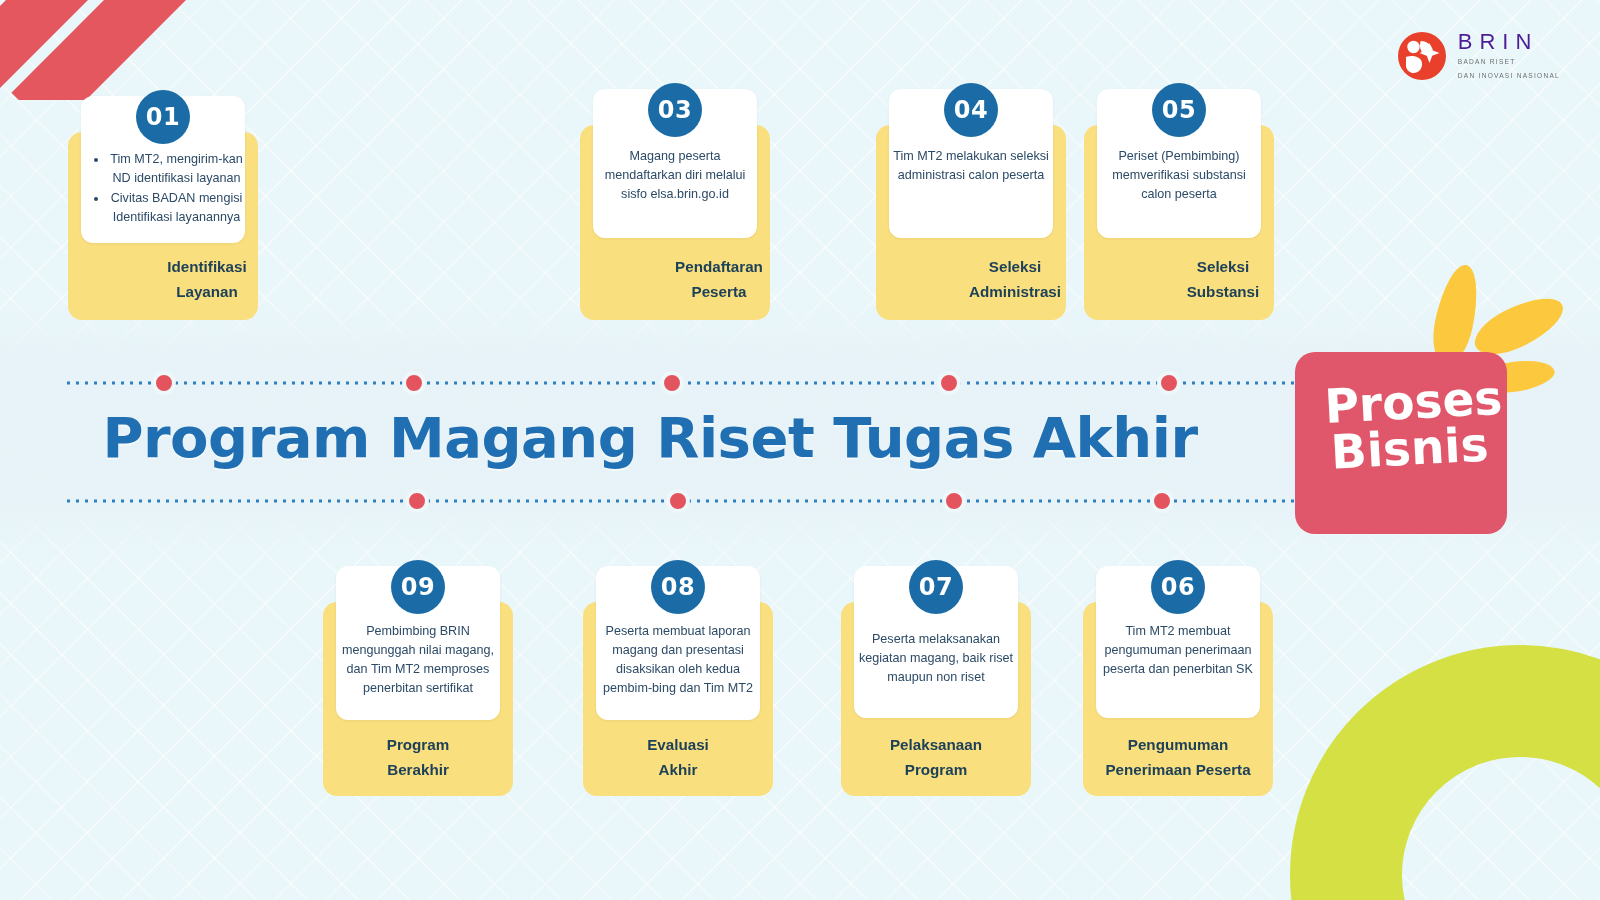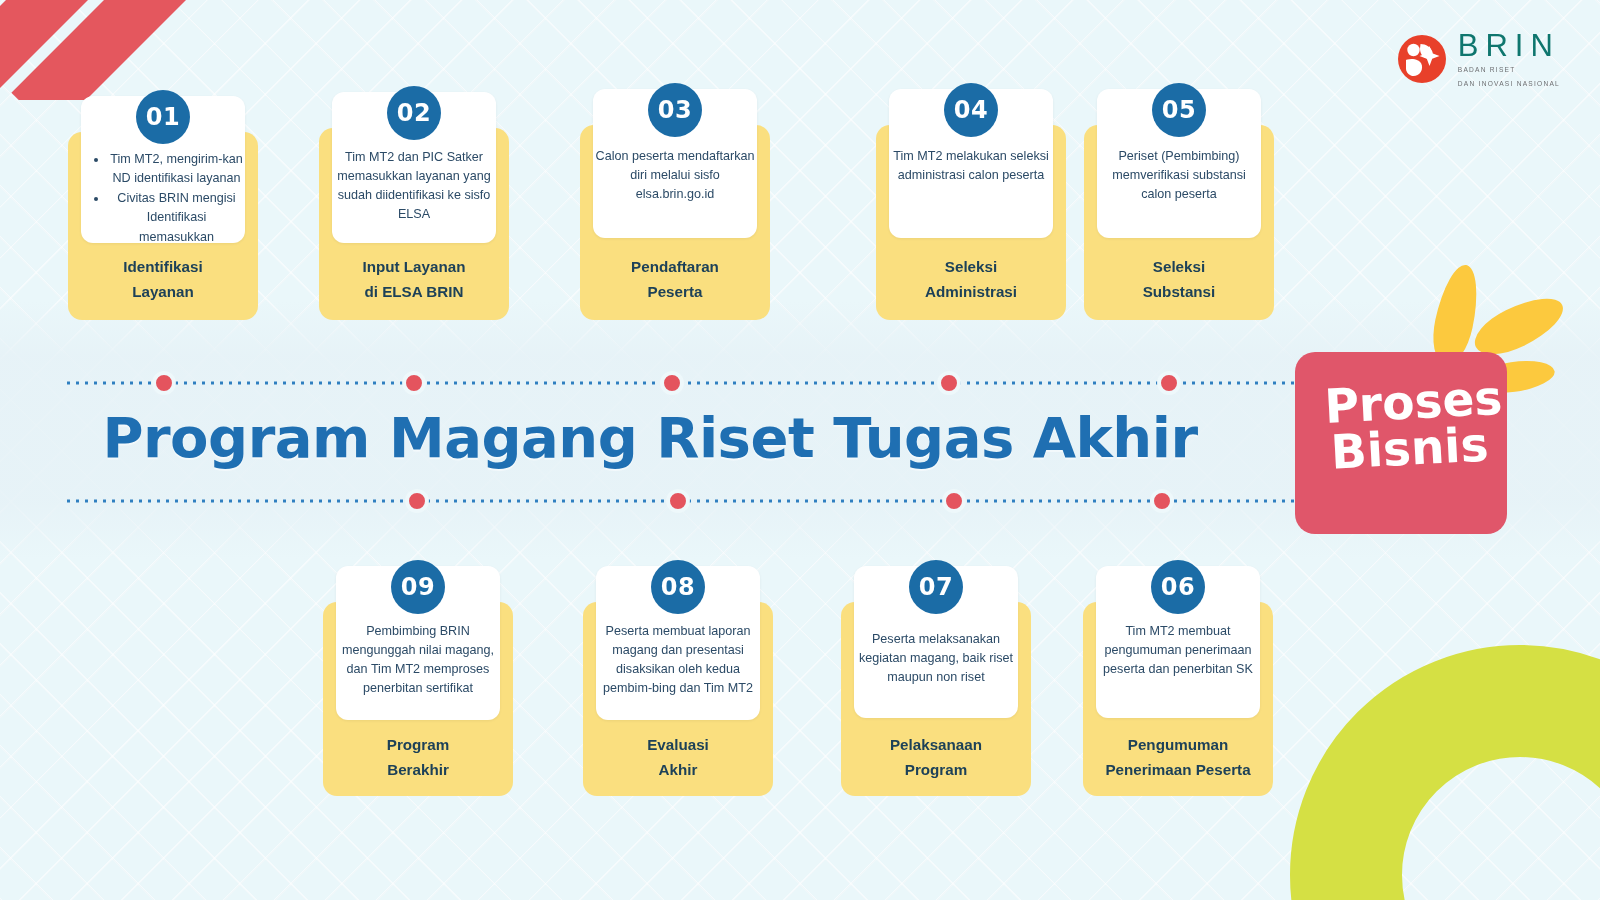--- a/index.html
+++ b/index.html
@@ -64,21 +64,21 @@
   }
 
   
   #brin-logo {
     position: absolute; right: 40px; top: 30px;
     display: flex; align-items: center; gap: 10px;
   }
   #brin-logo .mark { width: 52px; height: 52px; }
   #brin-logo .wordmark { display: flex; flex-direction: column; }
   #brin-logo .brin-text {
-    font-size: 31px; letter-spacing: 7px; color: #0f766e;
+    font-size: 22px; letter-spacing: 7px; color: #4c1d95;
     font-weight: 400; line-height: 1;
   }
   #brin-logo .brin-sub {
     font-size: 6.6px; letter-spacing: 1.25px; color: #6d6e71;
     line-height: 1.45; margin-top: 4px; white-space: nowrap;
   }
 
   
   .timeline {
     position: absolute; height: 10px;
@@ -204,21 +204,21 @@
     font-weight: 700;
     font-size: 15.2px;
     line-height: 1.6;
   }
 
   
   .card.top .yellow { top: 42px; }
   .card.top .num   { top: 0px; left: 68px; }
   .card.top .white { left: 13px; top: 6px; width: 164px; }
   .card.top .body  { left: 13px; width: 164px; }
-  .card.top .title { bottom: 0; }
+  .card.top .title { bottom: 0; margin-left: 44px; }
 
   
   .card.bot .yellow { top: 42px; }
   .card.bot .num   { top: 0px; left: 68px; }
   .card.bot .white { left: 13px; top: 6px; width: 164px; }
   .card.bot .body  { left: 13px; width: 164px; }
   .card.bot .title { bottom: 0; }
 </style>
 </head>
 <body>
@@ -284,41 +284,33 @@
     </div>
   </div>
 
   <div class="card top" style="left:68px; top:90px; height:230px;">
     <div class="yellow" style="height:188px;"></div>
     <div class="white" style="height:147px;"></div>
     <div class="num">01</div>
     <div class="body bullets" style="top:60px;">
       <ul>
         <li>Tim MT2, mengirim-kan ND identifikasi layanan</li>
-        <li>Civitas BRIN mengisi Identifikasi memasukkan</li>
+        <li>Civitas BADAN mengisi Identifikasi layanannya</li>
       </ul>
     </div>
     <div class="title" style="bottom:16px; white-space:pre-line;">Identifikasi
 Layanan</div>
   </div>
 
-  <div class="card top" style="left:319px; top:86px; height:234px;">
-    <div class="yellow" style="height:192px;"></div>
-    <div class="white" style="height:151px;"></div>
-    <div class="num">02</div>
-    <div class="body" style="top:62px;">Tim MT2 dan PIC Satker memasukkan layanan yang sudah diidentifikasi ke sisfo ELSA</div>
-    <div class="title" style="bottom:16px; white-space:pre-line;">Input Layanan
-di ELSA BRIN</div>
-  </div>
 
   <div class="card top" style="left:580px; top:83px; height:237px;">
     <div class="yellow" style="height:195px;"></div>
     <div class="white" style="height:149px;"></div>
     <div class="num">03</div>
-    <div class="body" style="top:64px;">Calon peserta mendaftarkan diri melalui sisfo elsa.brin.go.id</div>
+    <div class="body" style="top:64px;">Magang peserta mendaftarkan diri melalui sisfo elsa.brin.go.id</div>
     <div class="title" style="bottom:16px; white-space:pre-line;">Pendaftaran
 Peserta</div>
   </div>
 
   <div class="card top" style="left:876px; top:83px; height:237px;">
     <div class="yellow" style="height:195px;"></div>
     <div class="white" style="height:149px;"></div>
     <div class="num">04</div>
     <div class="body" style="top:64px;">Tim MT2 melakukan seleksi administrasi calon peserta</div>
     <div class="title" style="bottom:16px; white-space:pre-line;">Seleksi

